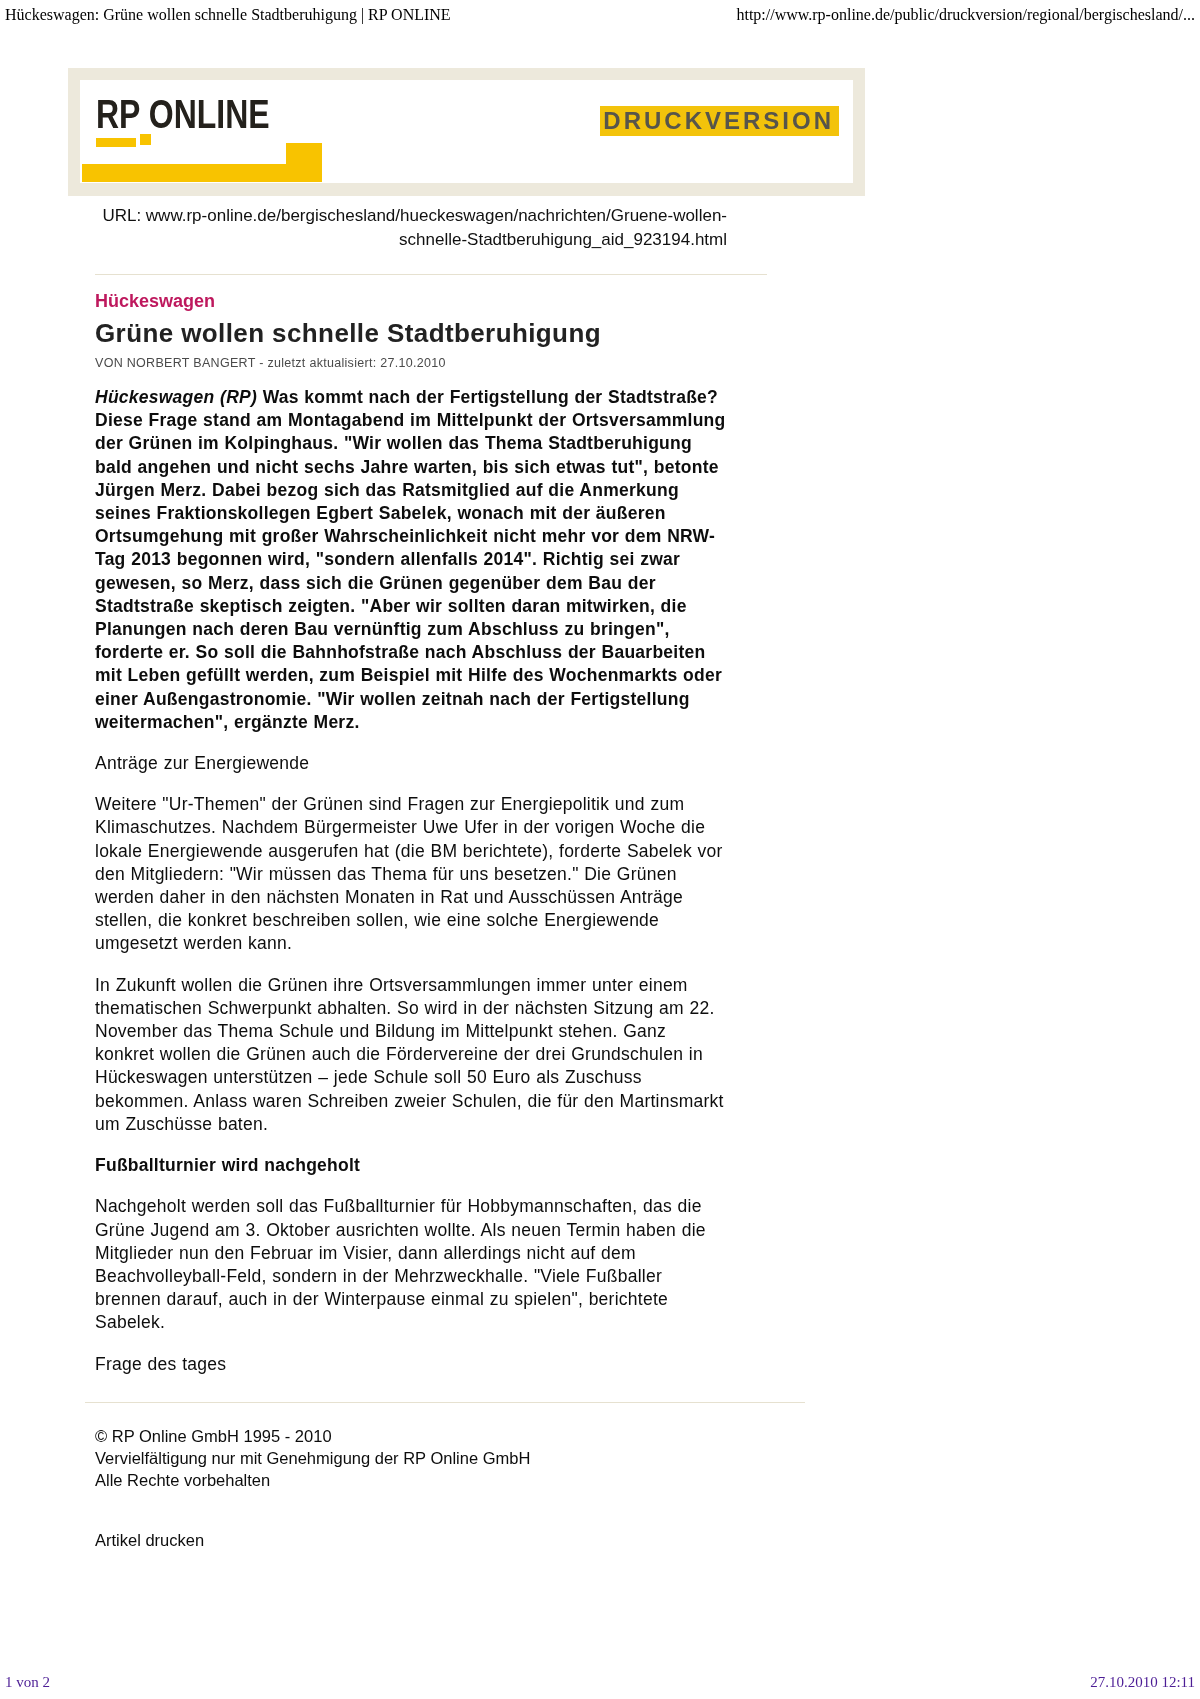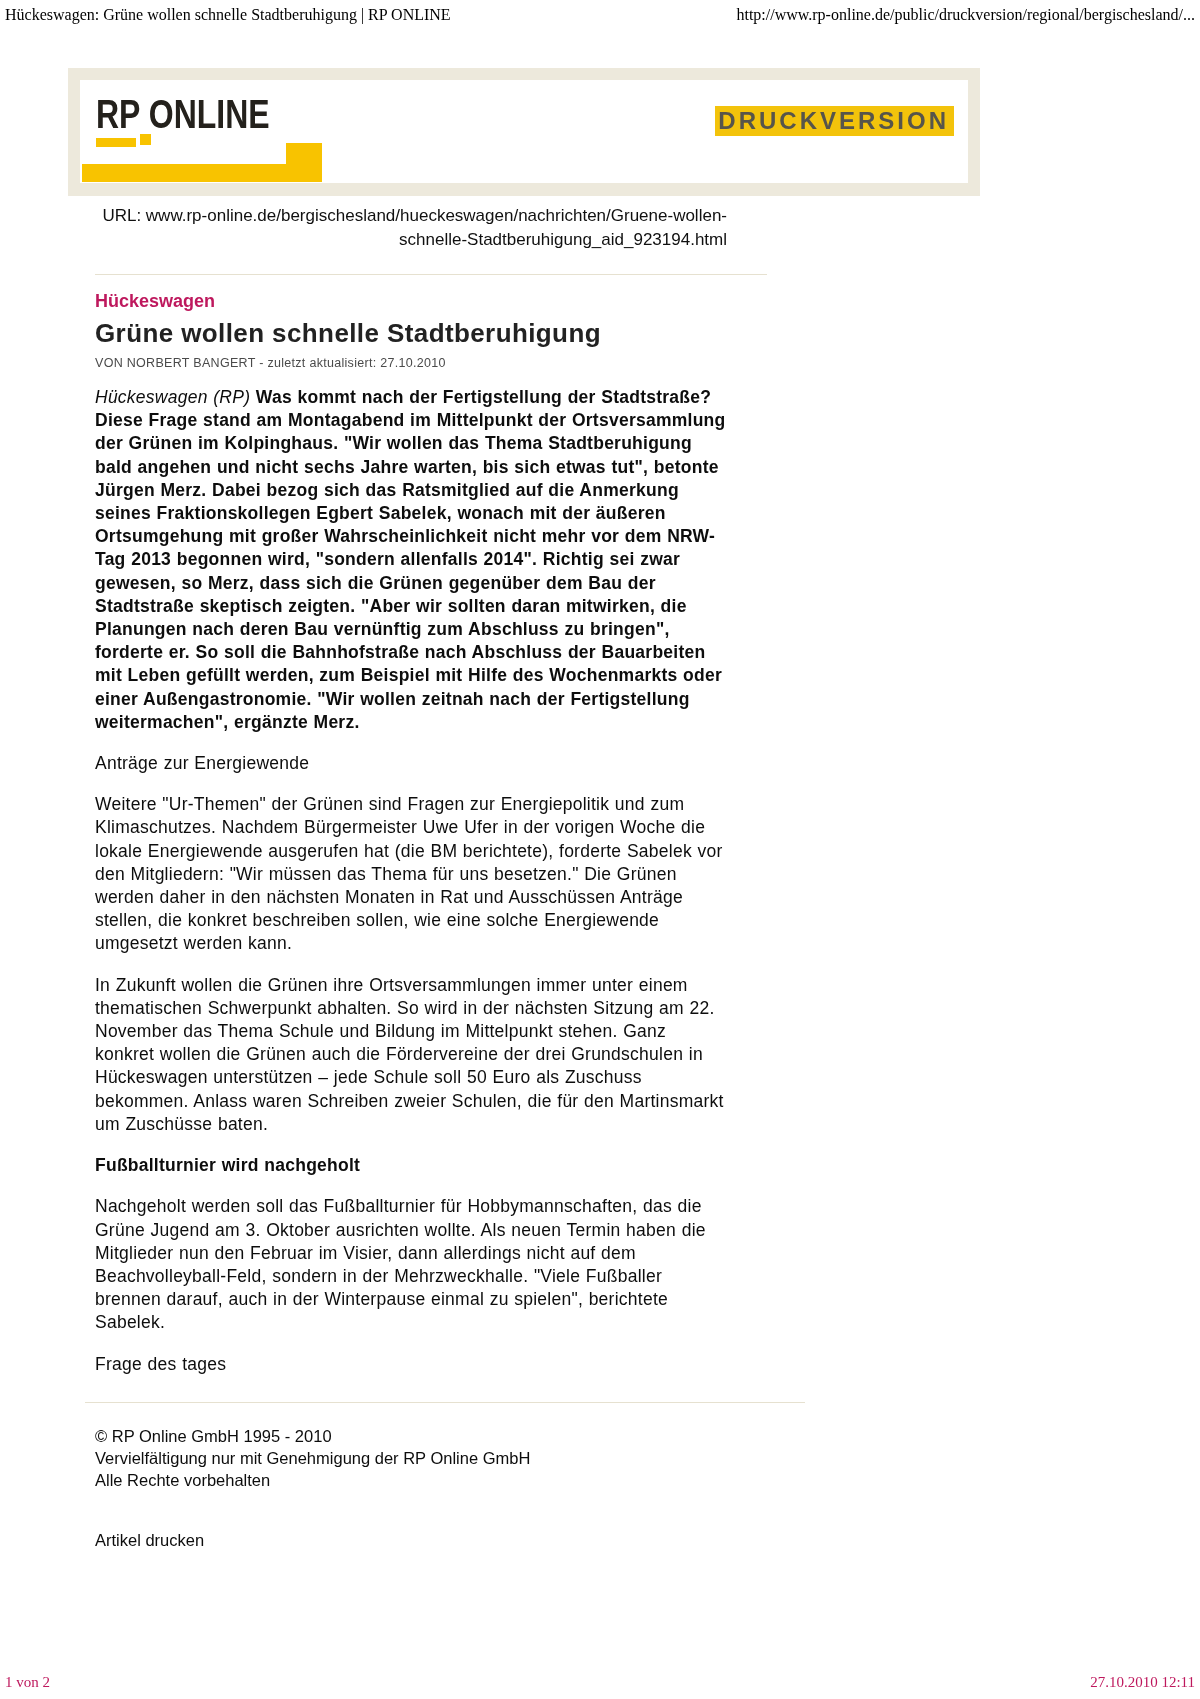--- a/index.html
+++ b/index.html
@@ -12,25 +12,25 @@
   .print-header{
     position:absolute;top:6px;left:5px;right:5px;
     display:flex;justify-content:space-between;
     font-family:"Liberation Serif","DejaVu Serif",serif;
     font-size:16px;color:#000;
   }
   .print-footer{
     position:absolute;bottom:8px;left:5px;right:5px;
     display:flex;justify-content:space-between;
     font-family:"Liberation Serif","DejaVu Serif",serif;
-    font-size:15px;color:#be185d;
+    font-size:15px;color:#4c1d95;
   }
   
   .masthead{
-    position:absolute;left:68px;top:68px;width:912px;height:128px;
+    position:absolute;left:68px;top:68px;width:797px;height:128px;
     background:#EDE9DC;
   }
   .masthead-inner{
     position:absolute;left:12px;top:12px;right:12px;bottom:13px;
     background:#ffffff;
   }
   .logo-text{
     position:absolute;left:16px;top:12px;
     font-size:40px;font-weight:bold;color:#24211C;
     letter-spacing:0px;transform:scaleX(0.80);transform-origin:left top;
@@ -60,21 +60,21 @@
   .headline{
     font-size:26px;font-weight:bold;color:#222;letter-spacing:0.4px;
     margin:0 0 7px 0;line-height:32px;
   }
   .byline{font-size:12.5px;color:#4a4a4a;letter-spacing:0.3px;margin:0 0 16px 0;}
   .article-body p{
     font-size:17.5px;line-height:23.2px;margin:0 0 18px 0;color:#0d0d0d;
     letter-spacing:0.25px;word-spacing:0.5px;
   }
   .lead{font-weight:bold;}
-  .lead-intro{font-style:italic;font-weight:normal;text-align:center;}
+  .lead-intro{font-style:italic;font-weight:bold;text-align:center;}
   .subhead-bold{font-weight:bold;}
   .copyright{margin-top:22px;font-size:16.5px;line-height:22px;color:#0d0d0d;}
   .copyright div{margin:0;}
   .print-link{
     display:inline-block;margin-top:40px;font-size:16.5px;color:#0d0d0d;
     text-decoration:none;cursor:pointer;
   }
 </style>
 </head>
 <body>

